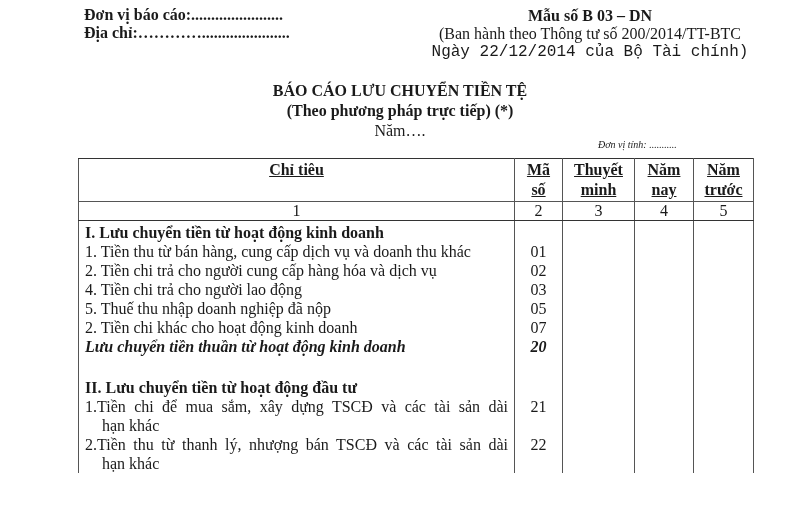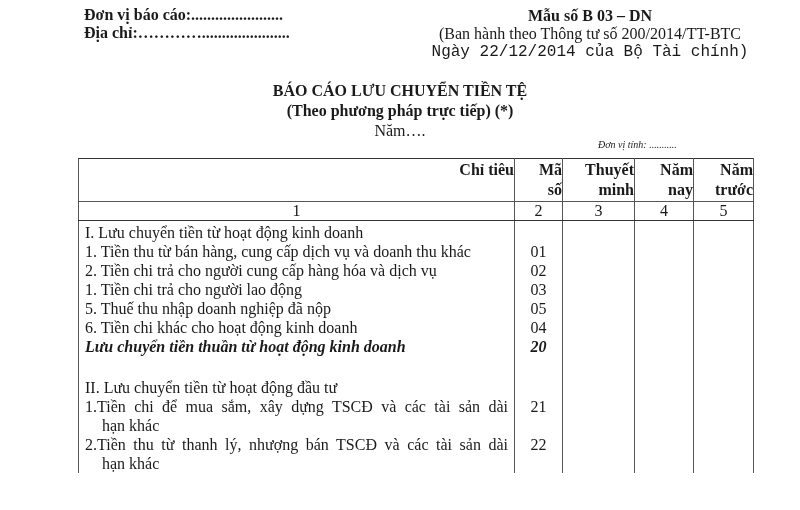--- a/index.html
+++ b/index.html
@@ -11,32 +11,32 @@
     .title { left:0; width:800px; text-align:center; }
     .doc-title { top:82px; font-weight:bold; font-size:16px; }
     .doc-sub { top:102px; font-weight:bold; font-size:16px; }
     .doc-year { top:122px; font-size:16px; }
     .unit { top:139px; left:598px; font-style:italic; font-size:10px; }
     table.rep { position:absolute; left:78px; top:158px; border-collapse:collapse;
       font-size:16px; table-layout:fixed; }
     table.rep td, table.rep th { border-left:1px solid #555; border-right:1px solid #555;
       padding:0; vertical-align:top; }
     table.rep thead th { border-top:1.5px solid #333; border-bottom:1px solid #555;
-      font-weight:bold; text-align:right; line-height:20px; height:41px; vertical-align:top; padding-top:1px; }
+      font-weight:bold; text-align:center; line-height:20px; height:41px; vertical-align:top; padding-top:1px;text-decoration:underline; }
     table.rep thead th.c1 { font-weight:bold; }
     table.rep tr.num td { border-bottom:1.5px solid #333; text-align:center; height:18px; line-height:18px; font-weight:normal; }
     table.rep tbody td { line-height:19px; }
     .c1 { width:435px; }
     .c2 { width:47px; }
     .c3 { width:71px; }
     .c4 { width:58px; }
     .c5 { width:59px; }
     td.item { padding-left:6px !important; padding-right:6px !important; }
     td.code { text-align:center; }
-    .sec { font-weight:normal; }
+    .sec { font-weight:bold; }
     .sum { font-weight:bold; font-style:italic; }
     .spacer td { height:22px; }
   </style>
 </head>
 <body>
 
 <div class="abs hdr-left" style="top:6px;">Đơn vị báo cáo:.......................</div>
 <div class="abs hdr-left" style="top:24px;">Địa chỉ:…………......................</div>
 
 <div class="abs hdr-right" style="top:6px; font-weight:bold;">Mẫu số B 03 – DN</div>
@@ -89,36 +89,36 @@
         <td></td>
     </tr>
     <tr>
       <td class="item">2. Tiền chi trả cho người cung cấp hàng hóa và dịch vụ</td>
       <td class="code">02</td>
       <td></td>
         <td></td>
         <td></td>
     </tr>
     <tr>
-      <td class="item">1. Tiền chi trả cho người lao động</td>
+      <td class="item">4. Tiền chi trả cho người lao động</td>
       <td class="code">03</td>
       <td></td>
         <td></td>
         <td></td>
     </tr>
     <tr>
       <td class="item">5. Thuế thu nhập doanh nghiệp đã nộp</td>
       <td class="code">05</td>
       <td></td>
         <td></td>
         <td></td>
     </tr>
     <tr>
-      <td class="item">6. Tiền chi khác cho hoạt động kinh doanh</td>
-      <td class="code">04</td>
+      <td class="item">2. Tiền chi khác cho hoạt động kinh doanh</td>
+      <td class="code">07</td>
       <td></td>
         <td></td>
         <td></td>
     </tr>
     <tr>
       <td class="item sum">Lưu chuyển tiền thuần từ hoạt động kinh doanh</td>
       <td class="code sum">20</td>
       <td></td>
         <td></td>
         <td></td>

